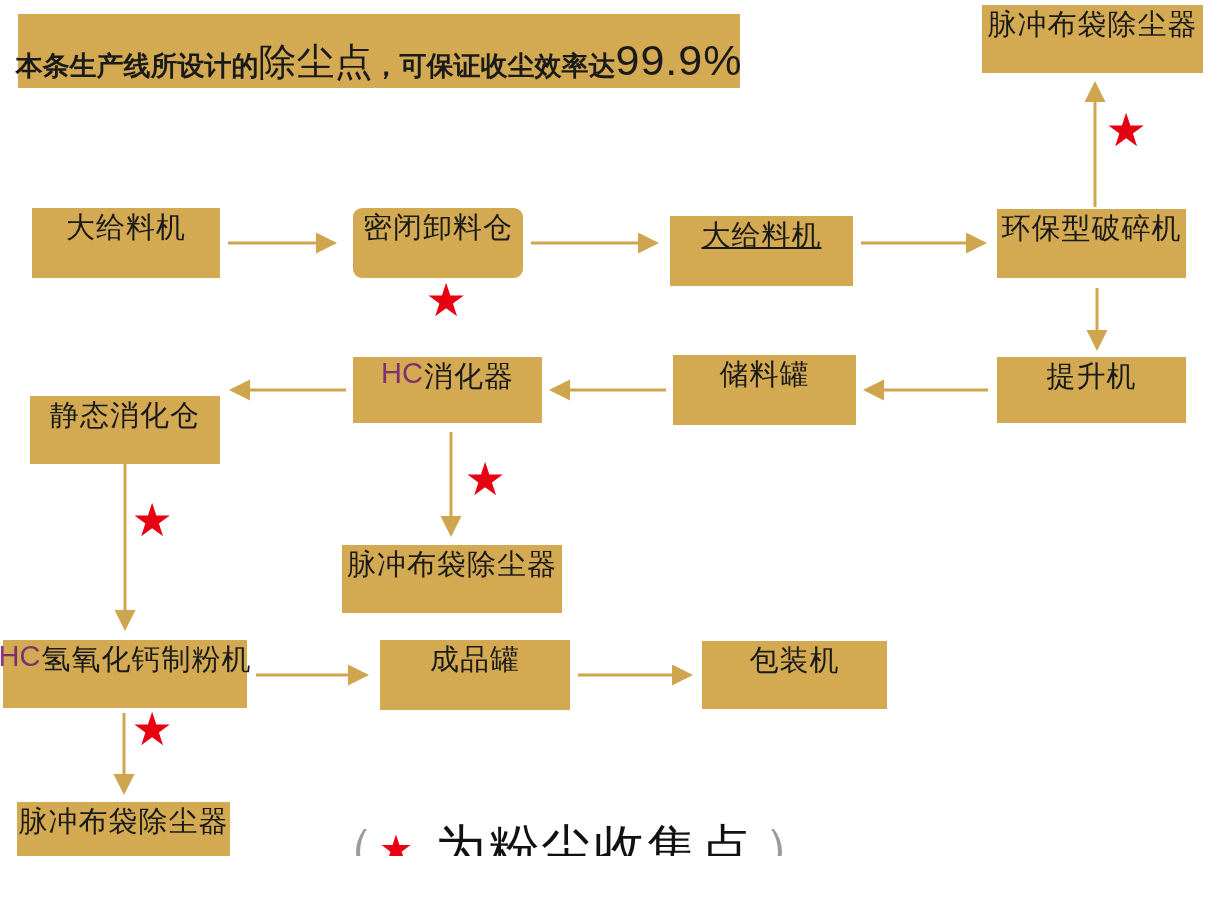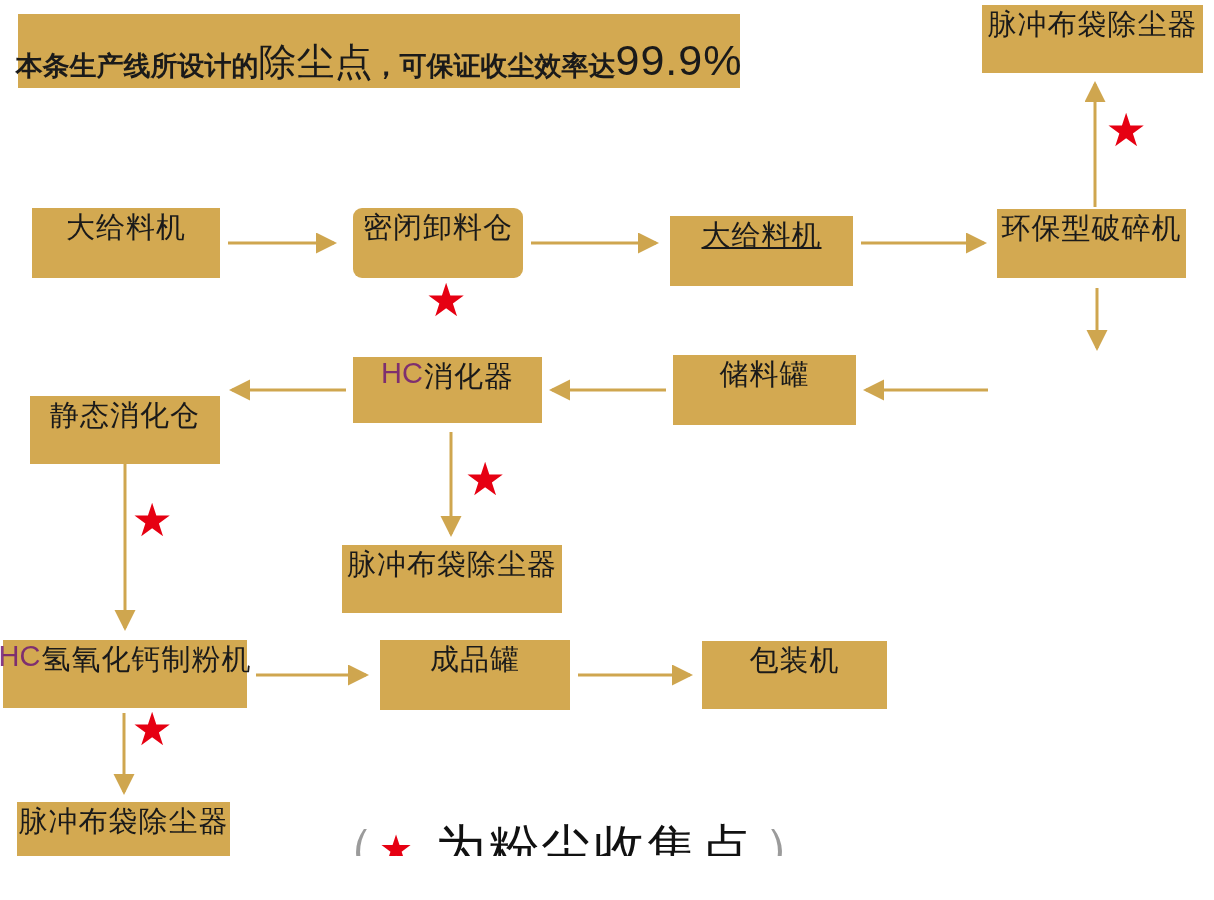--- a/index.html
+++ b/index.html
@@ -95,20 +95,23 @@
   <div class="node" style="left:30px;top:357px;width:190px;height:68px;margin-top:39px;">
     <span>静态消化仓</span>
   </div>
   <div class="node" style="left:353px;top:357px;width:189px;height:66px;">
     <span class="hc-prefix">HC</span>
       <span>消化器</span>
   </div>
   <div class="node" style="left:673px;top:355px;width:183px;height:70px;">
     <span>储料罐</span>
   </div>
+  <div class="node" style="left:997px;top:357px;width:189px;height:66px;">
+    <span>提升机</span>
+  </div>
 
   <div class="node" style="left:342px;top:545px;width:220px;height:68px;">
     <span>脉冲布袋除尘器</span>
   </div>
 
   <div class="node" style="left:3px;top:640px;width:244px;height:68px;">
     <span class="hc-prefix">HC</span>
       <span>氢氧化钙制粉机</span>
   </div>
   <div class="node" style="left:380px;top:640px;width:190px;height:70px;">

